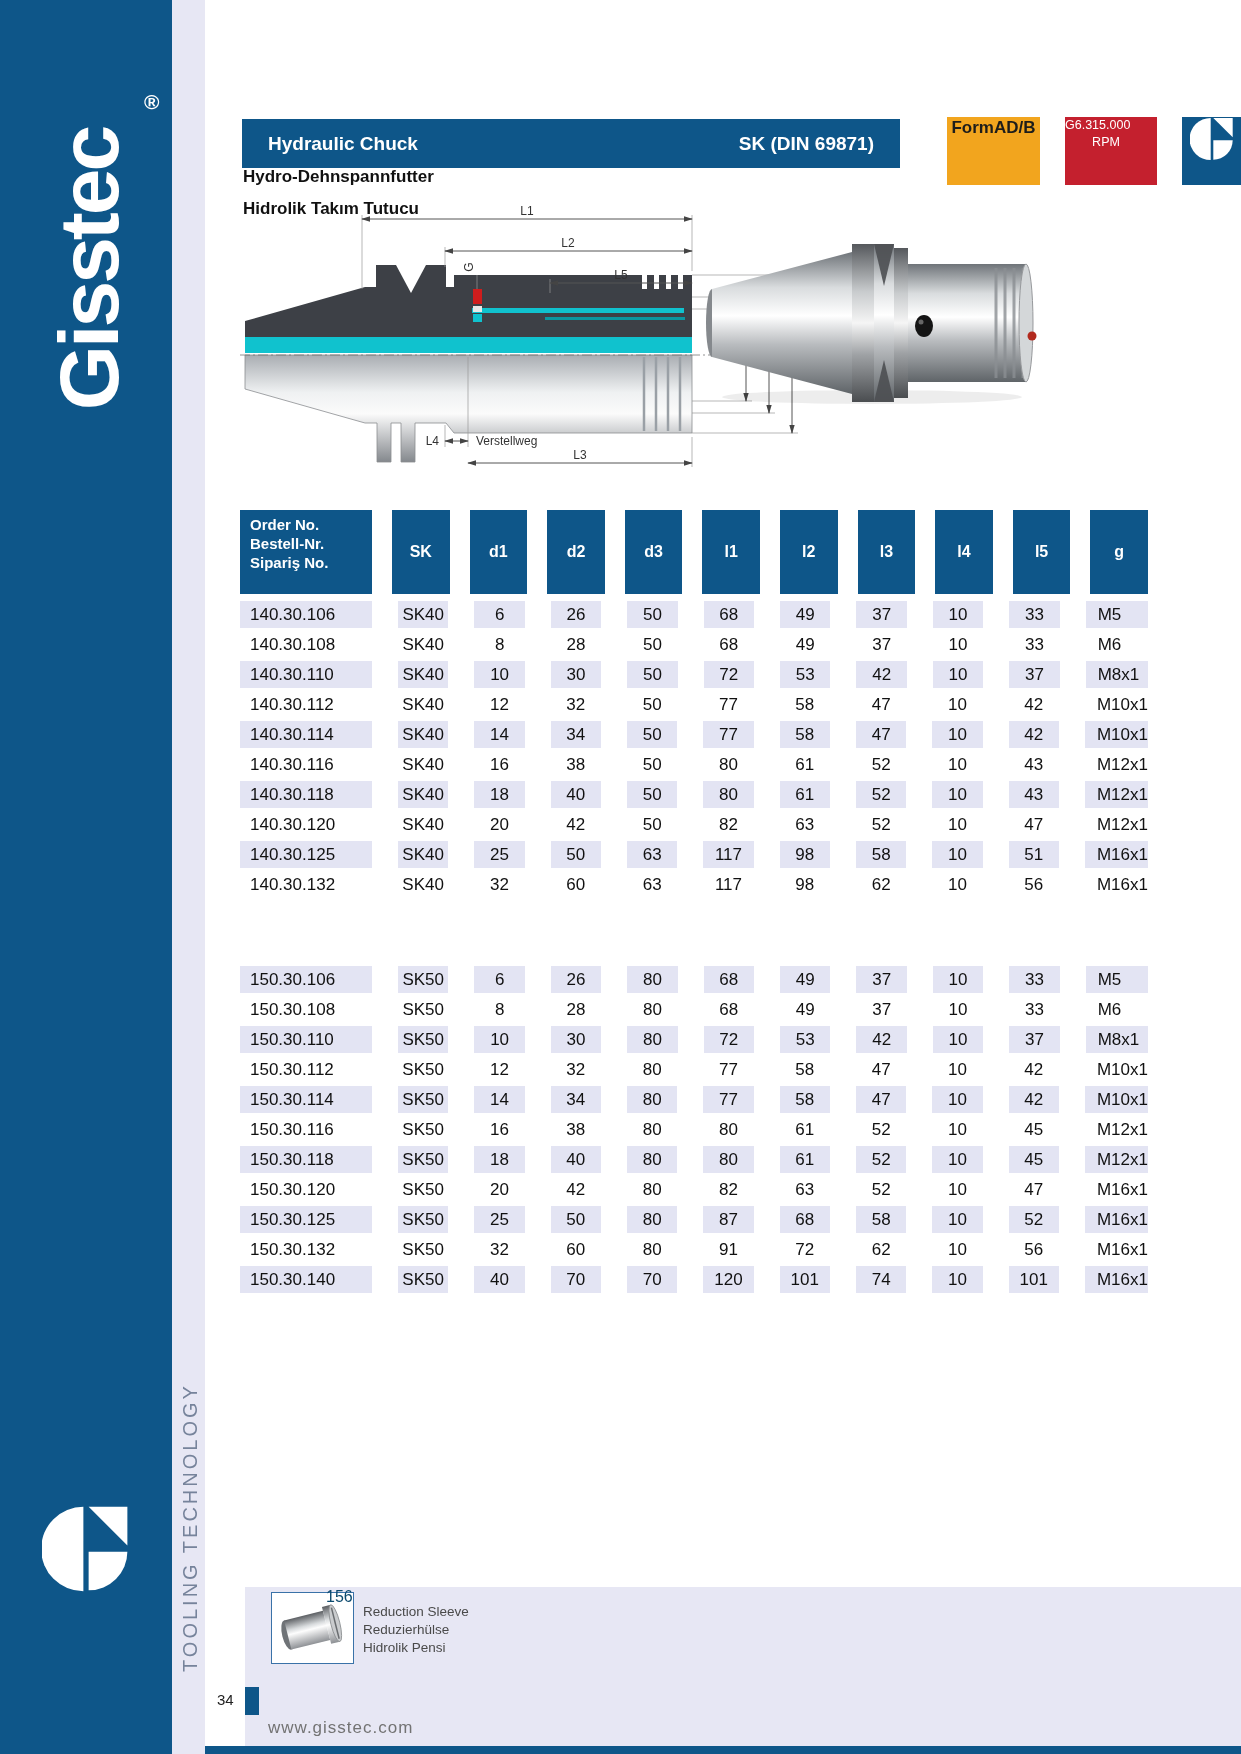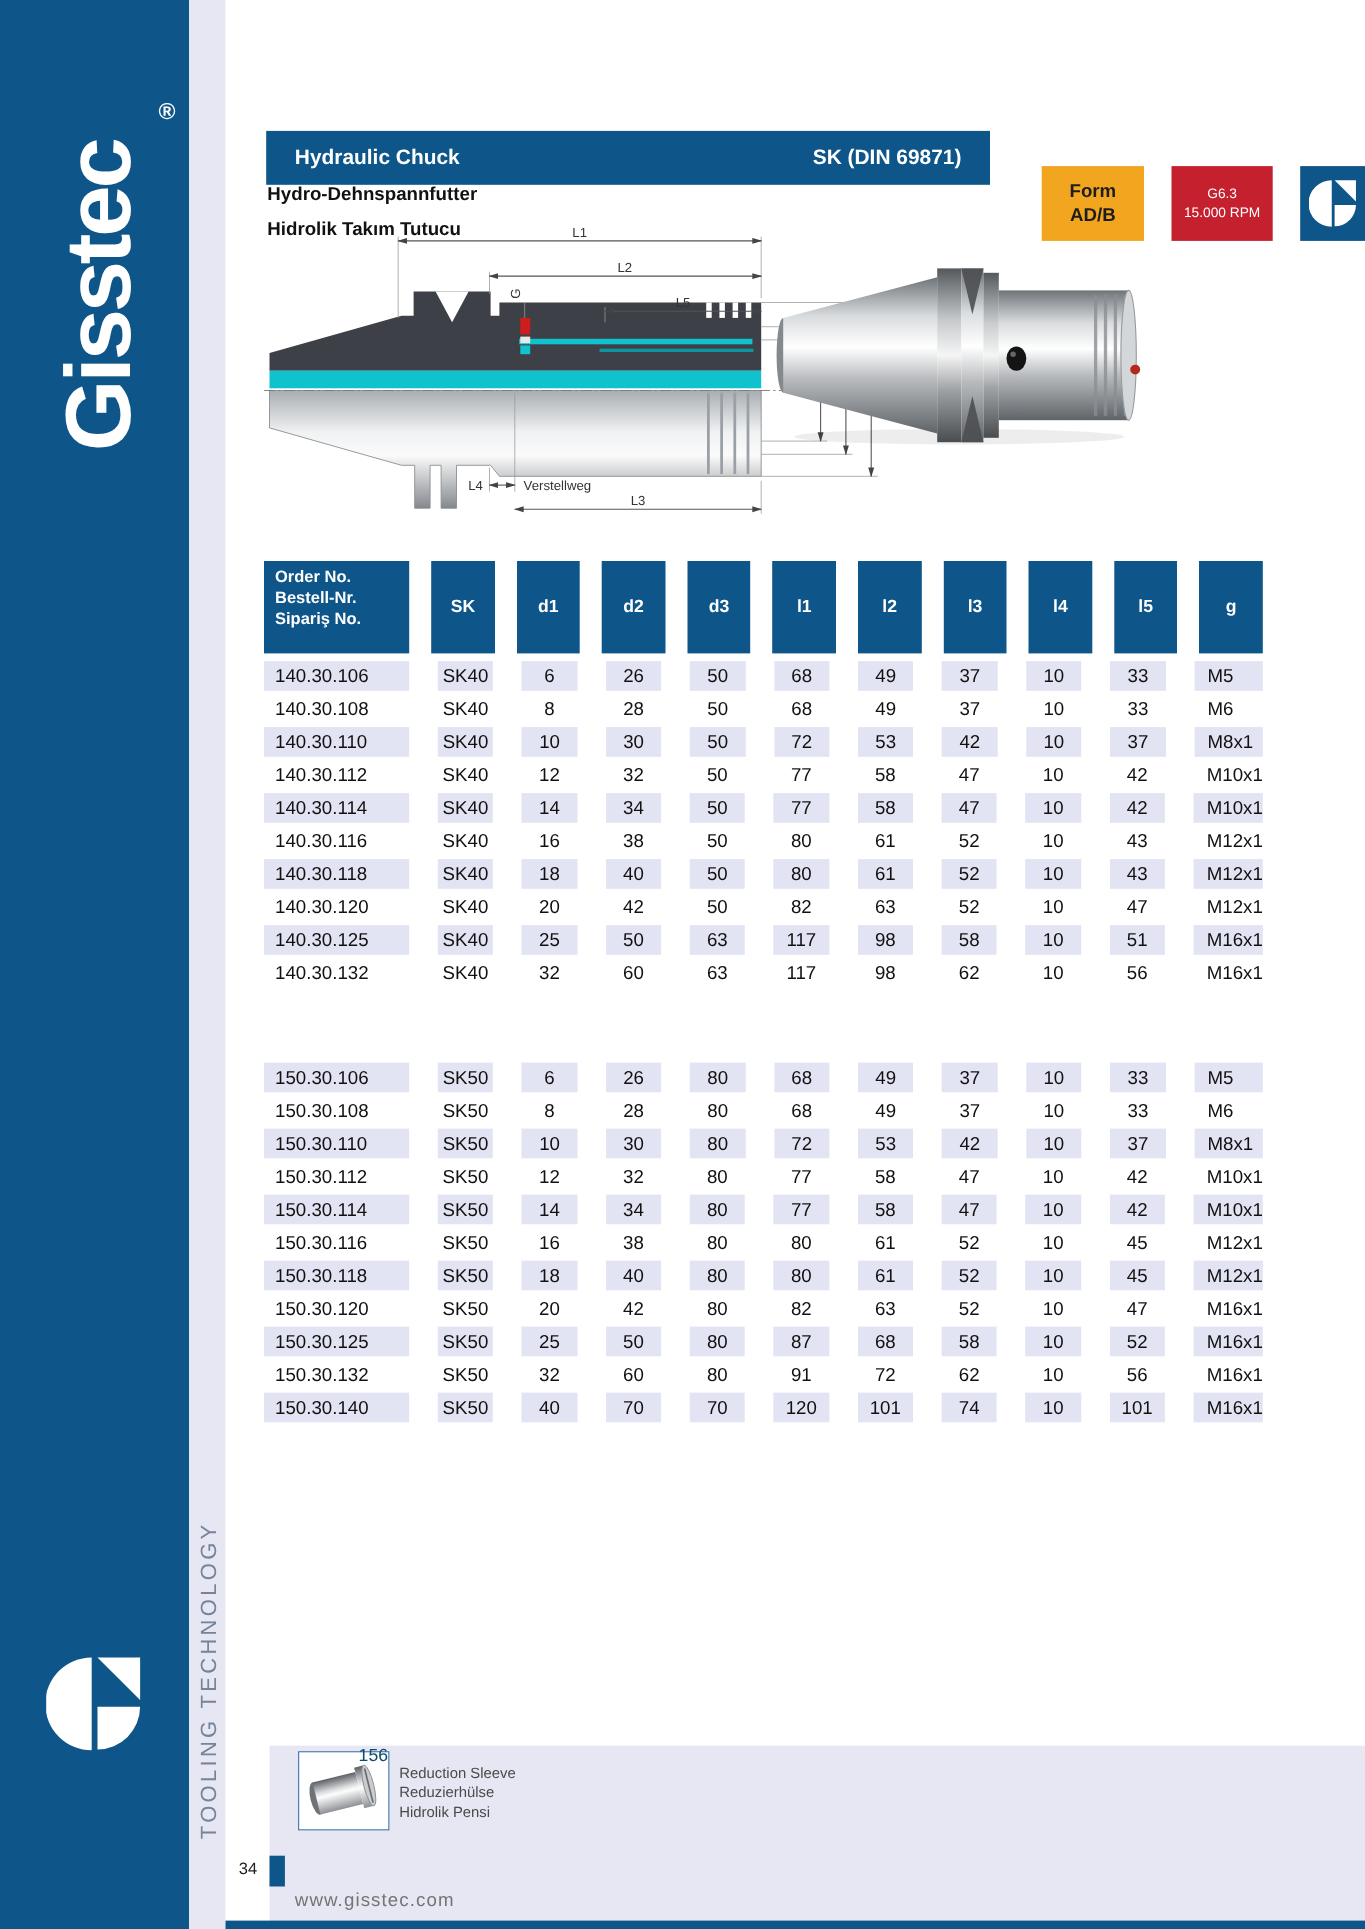--- a/index.html
+++ b/index.html
@@ -21,21 +21,21 @@
     transform:rotate(-90deg);transform-origin:0 0;
     font-size:20px;color:#76839b;letter-spacing:3px;line-height:30px;white-space:nowrap;}
   .side-mark{position:absolute;left:42px;top:1505px;width:88px;height:88px;}
 
   
   .title-bar{position:absolute;left:242px;top:119px;width:658px;height:49px;background:var(--brand-blue,#0e5689);
     display:flex;justify-content:space-between;align-items:center;padding:0 26px;}
   .title-bar span{color:#fff;font-weight:bold;font-size:19px;}
   .subtitle{position:absolute;left:243px;font-weight:bold;font-size:17px;color:#111;}
   .sub-de{top:167px;} .sub-tr{top:199px;}
-  .badge{position:absolute;top:117px;height:68px;display:flex;flex-direction:column;justify-content:center;align-items:center;margin-top:34px;}
+  .badge{position:absolute;top:117px;height:68px;display:flex;flex-direction:row;justify-content:center;}
   .badge-form{left:947px;width:93px;background:var(--orange,#f2a51e);color:#1d1d1b;font-weight:bold;font-size:17px;line-height:22px;}
   .badge-speed{left:1065px;width:92px;background:var(--red,#c4202e);color:#fff;font-weight:normal;font-size:12.5px;line-height:17px;}
   .logo-badge{left:1182px;width:59px;background:var(--brand-blue,#0e5689);}
   .logo-badge svg{width:44px;height:44px;}
 
   
   .drawing{position:absolute;left:240px;top:205px;width:590px;height:265px;}
   .photo{position:absolute;left:700px;top:238px;width:350px;height:170px;}
   .dim{stroke:#555;stroke-width:1;}
   .wit{stroke:#999;stroke-width:0.7;}

